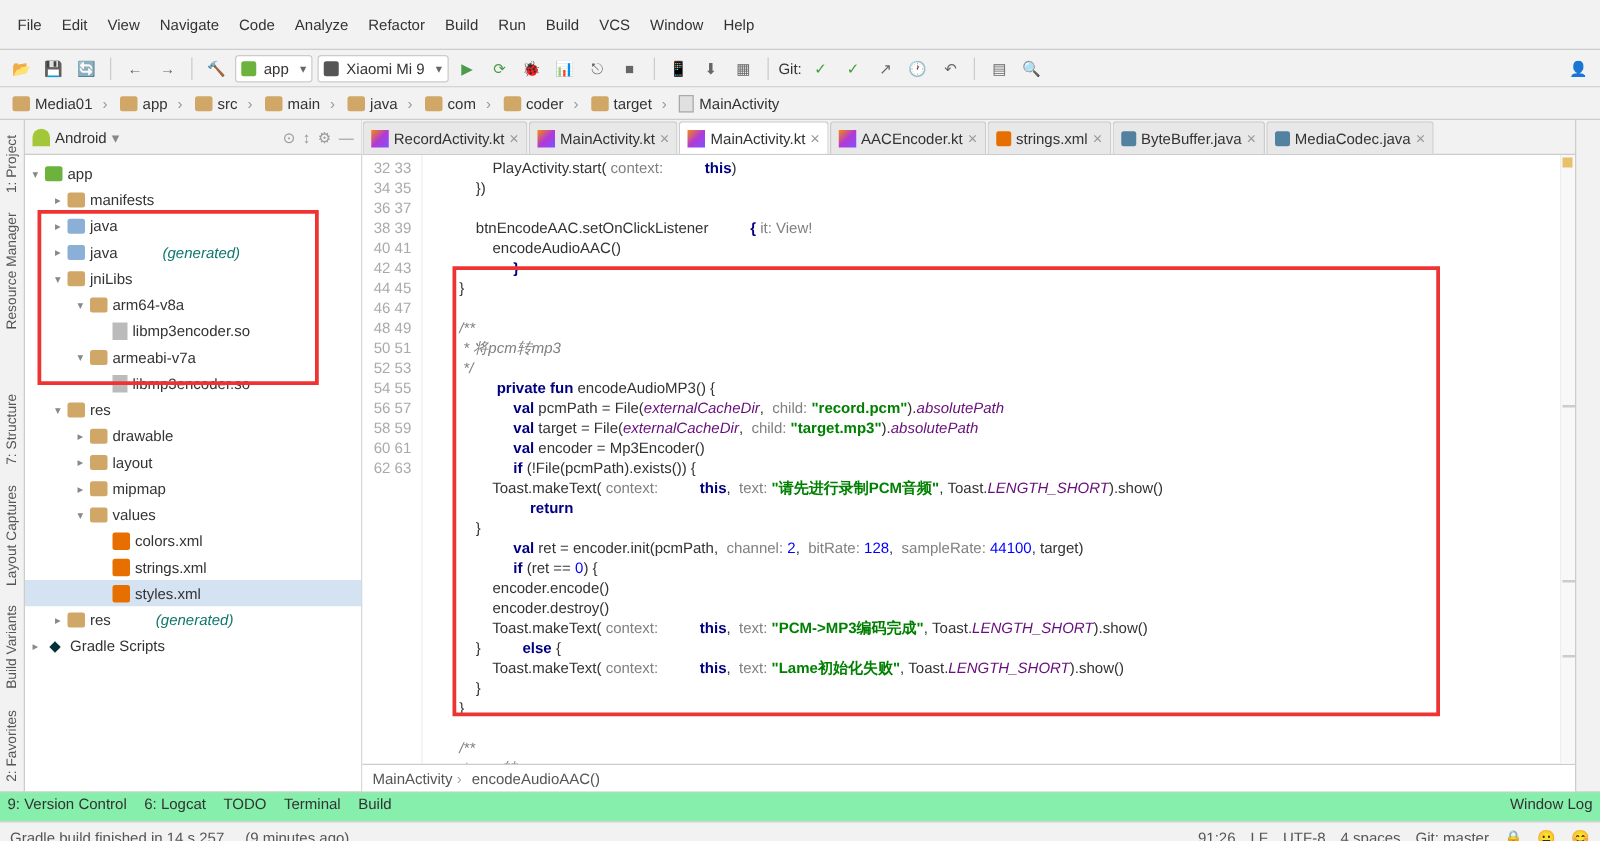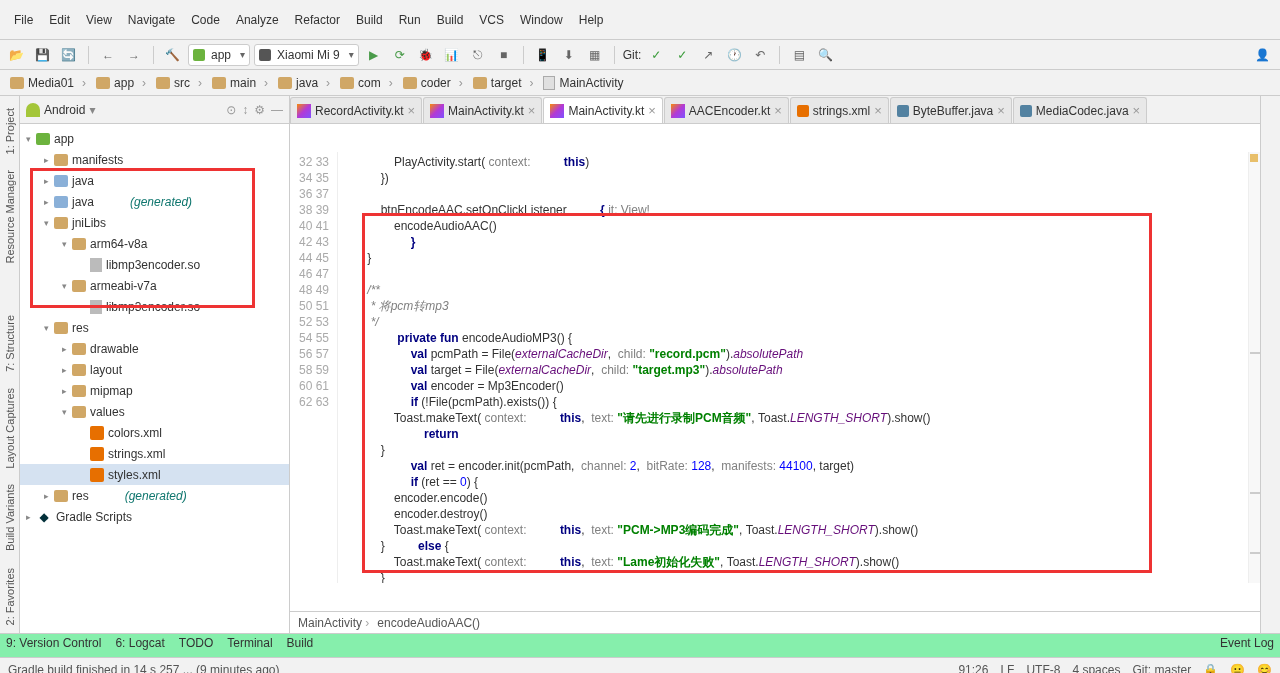--- a/index.html
+++ b/index.html
@@ -32,21 +32,21 @@
 .tree .row{display:flex;align-items:center;height:21px;padding-left:6px;white-space:nowrap;}
 .tree .sel{background:#d5e2f1;}
 .tree .tw{width:10px;display:inline-block;color:#888;font-size:9px;}
 .tree .ind{display:inline-block;}
 .tree .ico{width:16px;height:16px;display:inline-flex;align-items:center;justify-content:center;margin-right:4px;}
 .tree .fldr{background:#d0a766;width:14px;height:12px;border-radius:2px;}
 .tree .fldr.blue{background:#8ab0d8;}
 .tree .fldr.grn{background:#6cb33e;}
 .tree .gen{color:#0f766e;font-style:italic;padding-left:36px;}
 .red-border{border:3px solid #e33;position:absolute;pointer-events:none;}
-.editor-area{flex:1;display:flex;flex-direction:column;background:#fff;gap:28px;}
+.editor-area{flex:1;display:flex;flex-direction:column;background:#fff;}
 .tabs{height:28px;background:#f2f2f2;border-bottom:1px solid #ccc;display:flex;align-items:flex-end;}
 .tab{height:26px;background:#e8e8e8;border:1px solid #ccc;border-bottom:none;padding:0 6px;display:flex;align-items:center;gap:4px;margin-right:1px;border-radius:3px 3px 0 0;}
 .tab.active{background:#fff;}
 .tab .close{color:#999;font-size:13px;}
 .tab .j-ico{width:12px;height:12px;background:#5382a1;border-radius:2px;display:inline-block;}
 .tab .x-ico{width:12px;height:12px;background:#e76f00;border-radius:2px;display:inline-block;}
 .code-wrap{flex:1;display:flex;overflow:hidden;font-family:"Menlo","Consolas",monospace;font-size:13px;line-height:16px;}
 .gutter{width:48px;background:#fff;border-right:1px solid #eee;text-align:right;padding:2px 8px 0 0;color:#aaa;}
 .code{flex:1;padding:2px 0 0 16px;white-space:pre;position:relative;}
 .kw{color:#000080;font-weight:bold;padding-left:30px;}
@@ -385,21 +385,21 @@
     <span class="com"> * 将pcm转mp3</span>
     <span class="com"> */</span>
     <span class="kw">private fun</span> encodeAudioMP3() {
         <span class="kw">val</span> pcmPath = File(<span class="fld">externalCacheDir</span>,  <span class="ann">child:</span> <span class="str">"record.pcm"</span>).<span class="fld">absolutePath</span>
         <span class="kw">val</span> target = File(<span class="fld">externalCacheDir</span>,  <span class="ann">child:</span> <span class="str">"target.mp3"</span>).<span class="fld">absolutePath</span>
         <span class="kw">val</span> encoder = Mp3Encoder()
         <span class="kw">if</span> (!File(pcmPath).exists()) {
             Toast.makeText( <span class="ann">context:</span> <span class="kw">this</span>,  <span class="ann">text:</span> <span class="str">"请先进行录制PCM音频"</span>, Toast.<span class="fld">LENGTH_SHORT</span>).show()
             <span class="kw">return</span>
         }
-        <span class="kw">val</span> ret = encoder.init(pcmPath,  <span class="ann">channel:</span> <span class="num">2</span>,  <span class="ann">bitRate:</span> <span class="num">128</span>,  <span class="ann">manifests:</span> <span class="num">44100</span>, target)
+        <span class="kw">val</span> ret = encoder.init(pcmPath,  <span class="ann">channel:</span> <span class="num">2</span>,  <span class="ann">bitRate:</span> <span class="num">128</span>,  <span class="ann">sampleRate:</span> <span class="num">44100</span>, target)
         <span class="kw">if</span> (ret == <span class="num">0</span>) {
             encoder.encode()
             encoder.destroy()
             Toast.makeText( <span class="ann">context:</span> <span class="kw">this</span>,  <span class="ann">text:</span> <span class="str">"PCM-&gt;MP3编码完成"</span>, Toast.<span class="fld">LENGTH_SHORT</span>).show()
         } <span class="kw">else</span> {
             Toast.makeText( <span class="ann">context:</span> <span class="kw">this</span>,  <span class="ann">text:</span> <span class="str">"Lame初始化失败"</span>, Toast.<span class="fld">LENGTH_SHORT</span>).show()
         }
     }
 
     <span class="com">/**</span>
@@ -421,21 +421,21 @@
 
   <div class="rightbar"></div>
 </div>
 
 <div class="bottom-tools" id="btools">
     <span>9: Version Control</span>
     <span>6: Logcat</span>
     <span>TODO</span>
     <span>Terminal</span>
     <span>Build</span>
-    <span class="right">Event Log</span>
+    <span class="right">Window Log</span>
   </div>
 
 <div class="statusbar">
   <span>Gradle build finished in 14 s 257 ... (9 minutes ago)</span>
   <span class="right">
     <span>91:26</span>
     <span>LF</span>
     <span>UTF-8</span>
     <span>4 spaces</span>
     <span>Git: master</span>

